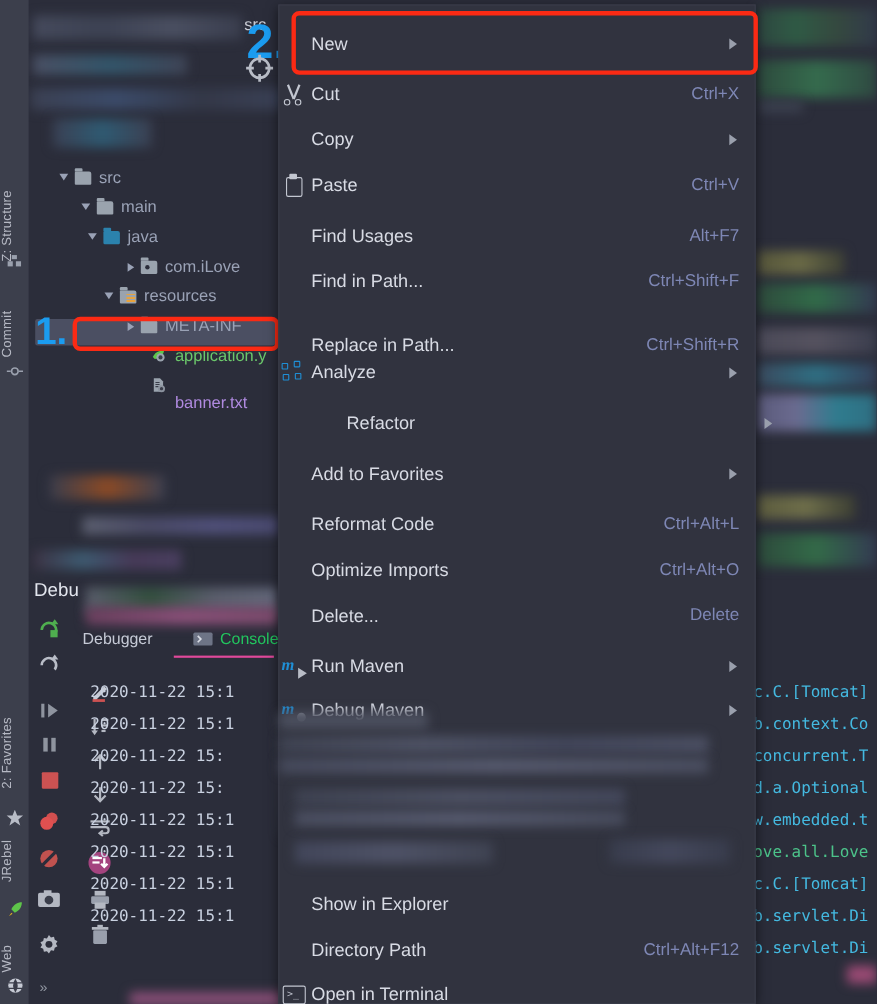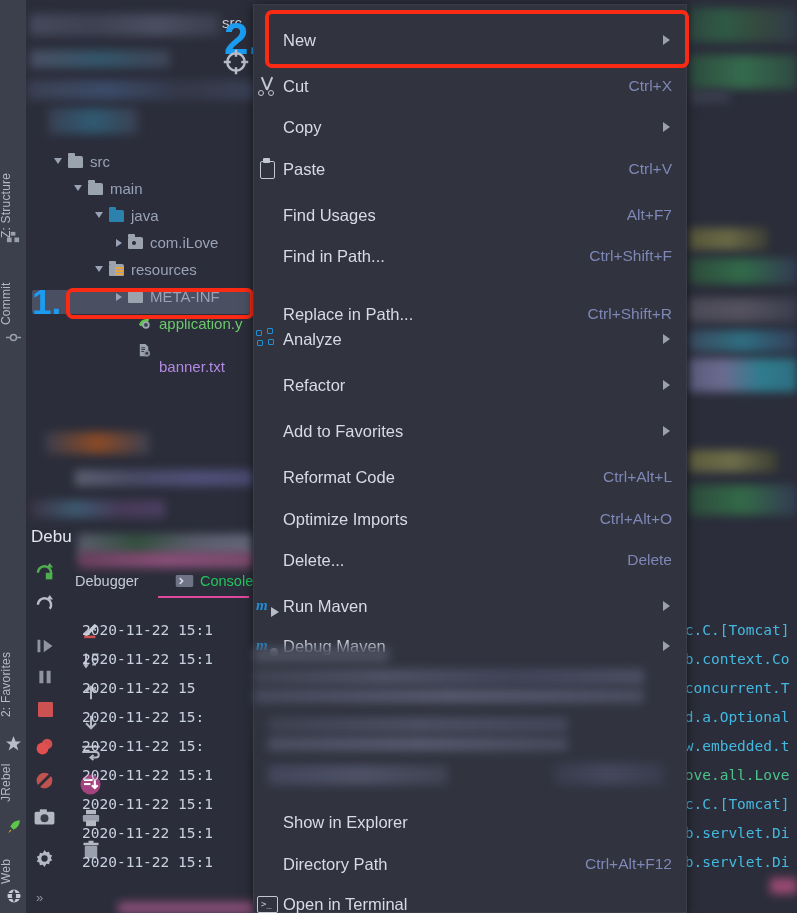--- a/index.html
+++ b/index.html
@@ -167,21 +167,21 @@
     <div class="tree-row" style="padding-left:28px;">
       <span class="tw open"></span>
       <span class="folder"></span>
       <span class="tree-label">src</span>
     </div>
     <div class="tree-row" style="padding-left:48px;">
       <span class="tw open"></span>
       <span class="folder"></span>
       <span class="tree-label">main</span>
     </div>
-    <div class="tree-row" style="padding-left:69px;">
+    <div class="tree-row" style="padding-left:54px;">
       <span class="tw open"></span>
       <span class="folder java"></span>
       <span class="tree-label">java</span>
     </div>
     <div class="tree-row" style="padding-left:90px;">
       <span class="tw"></span>
       <span class="folder pkg"></span>
       <span class="tree-label">com.iLove</span>
     </div>
     <div class="tree-row" style="padding-left:69px;">
@@ -312,21 +312,20 @@
     </svg>
   <svg style="position:absolute;left:81px;top:840px;width:20px;height:20px;" viewBox="0 0 16 16">
       <rect x="3" y="4.5" width="10" height="10" rx="1" fill="#9aa0ad"></rect>
       <rect x="2" y="2.2" width="12" height="2" fill="#b4b8c2"></rect>
       <rect x="6" y="0.6" width="4" height="1.8" fill="#b4b8c2"></rect>
     </svg>
 
   <div class="logcol">
     <div class="logline">2020-11-22 15:1</div>
     <div class="logline">2020-11-22 15:1</div>
-    <div class="logline">2020-11-22 15</div>
     <div class="logline">2020-11-22 15:</div>
     <div class="logline">2020-11-22 15:</div>
     <div class="logline">2020-11-22 15:1</div>
     <div class="logline">2020-11-22 15:1</div>
     <div class="logline">2020-11-22 15:1</div>
     <div class="logline">2020-11-22 15:1</div>
   </div>
 
   <div class="logright">
     <div class="logline">.c.C.[Tomcat]</div>
@@ -391,21 +390,21 @@
       <span class="mico ico-analyze">
           <i></i>
           <i></i>
           <i></i>
           <i></i>
         </span>
       <span class="mlabel">Analyze</span>
       <span class="marrow"></span>
     </div>
 
-    <div class="mi" style="top:359px;">
+    <div class="mi" style="top:359px;margin-left:32px;">
       <span class="mlabel">Refactor</span>
       <span class="marrow"></span>
     </div>
 
     <div class="mi" style="top:405px;">
       <span class="mlabel">Add to Favorites</span>
       <span class="marrow"></span>
     </div>
 
     <div class="mi" style="top:451px;">

